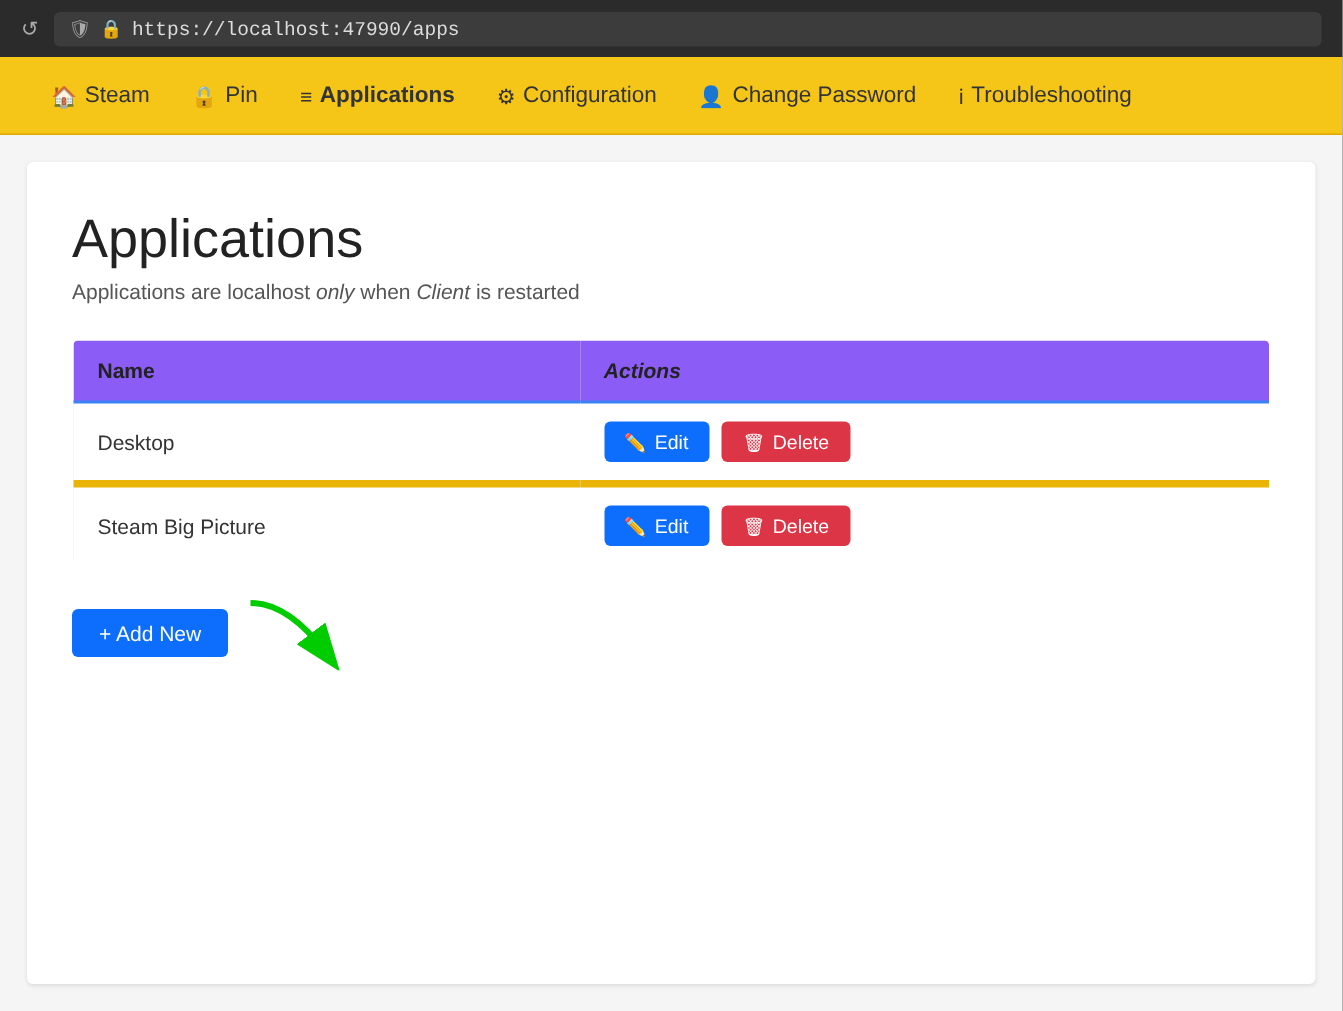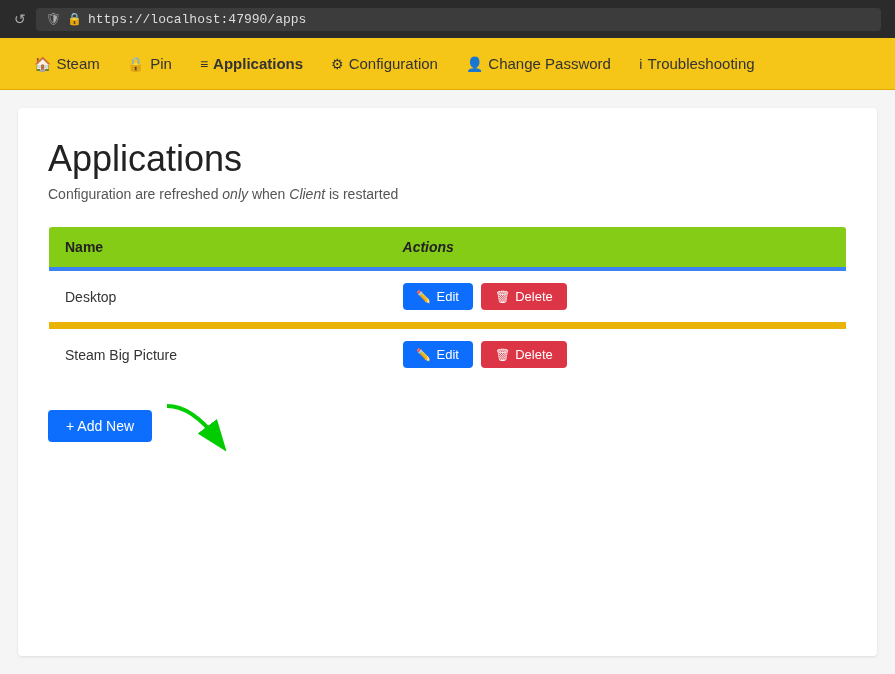--- a/index.html
+++ b/index.html
@@ -108,26 +108,26 @@
       border: 1px solid #ddd;
       border-radius: 4px;
       overflow: hidden;
     }
     .app-table th {
       text-align: left;
       padding: 12px 16px;
       font-weight: 700;
       font-size: 14px;
       color: #222;
-      border-bottom: 4px solid #3b82f6;
-      background: #84cc16;
+      border-bottom: 2px solid #3b82f6;
+      background: #8b5cf6;
     }
     .app-table td {
       padding: 12px 16px;
-      border-bottom: 7px solid #eab308;
+      border-bottom: 5px solid #eab308;
       color: #333;
       font-size: 14px;
       vertical-align: middle;
     }
     .app-table tr:last-child td { border-bottom: none; }
     .th-actions { text-align: left; font-style: italic; }
     .td-actions {
       display: flex;
       gap: 8px;
       align-items: center;
@@ -247,21 +247,21 @@
       <span class="nav-icon">ℹ</span>
       <span>Troubleshooting</span>
     </a>
   </nav>
 
   <div class="content">
 
     <h1 class="page-title">Applications</h1>
 
     <p class="page-subtitle">
-      <span>Configuration are refreshed </span><span class="keyword">only</span><span> when </span><span class="keyword">Client</span><span> is restarted</span>
+      <span>Applications are localhost </span><span class="keyword">only</span><span> when </span><span class="keyword">Client</span><span> is restarted</span>
     </p>
 
     <table class="app-table">
       <thead>
         <tr>
           <th>Name</th>
           <th class="th-actions">Actions</th>
         </tr>
       </thead>
       <tbody id="table-body">

